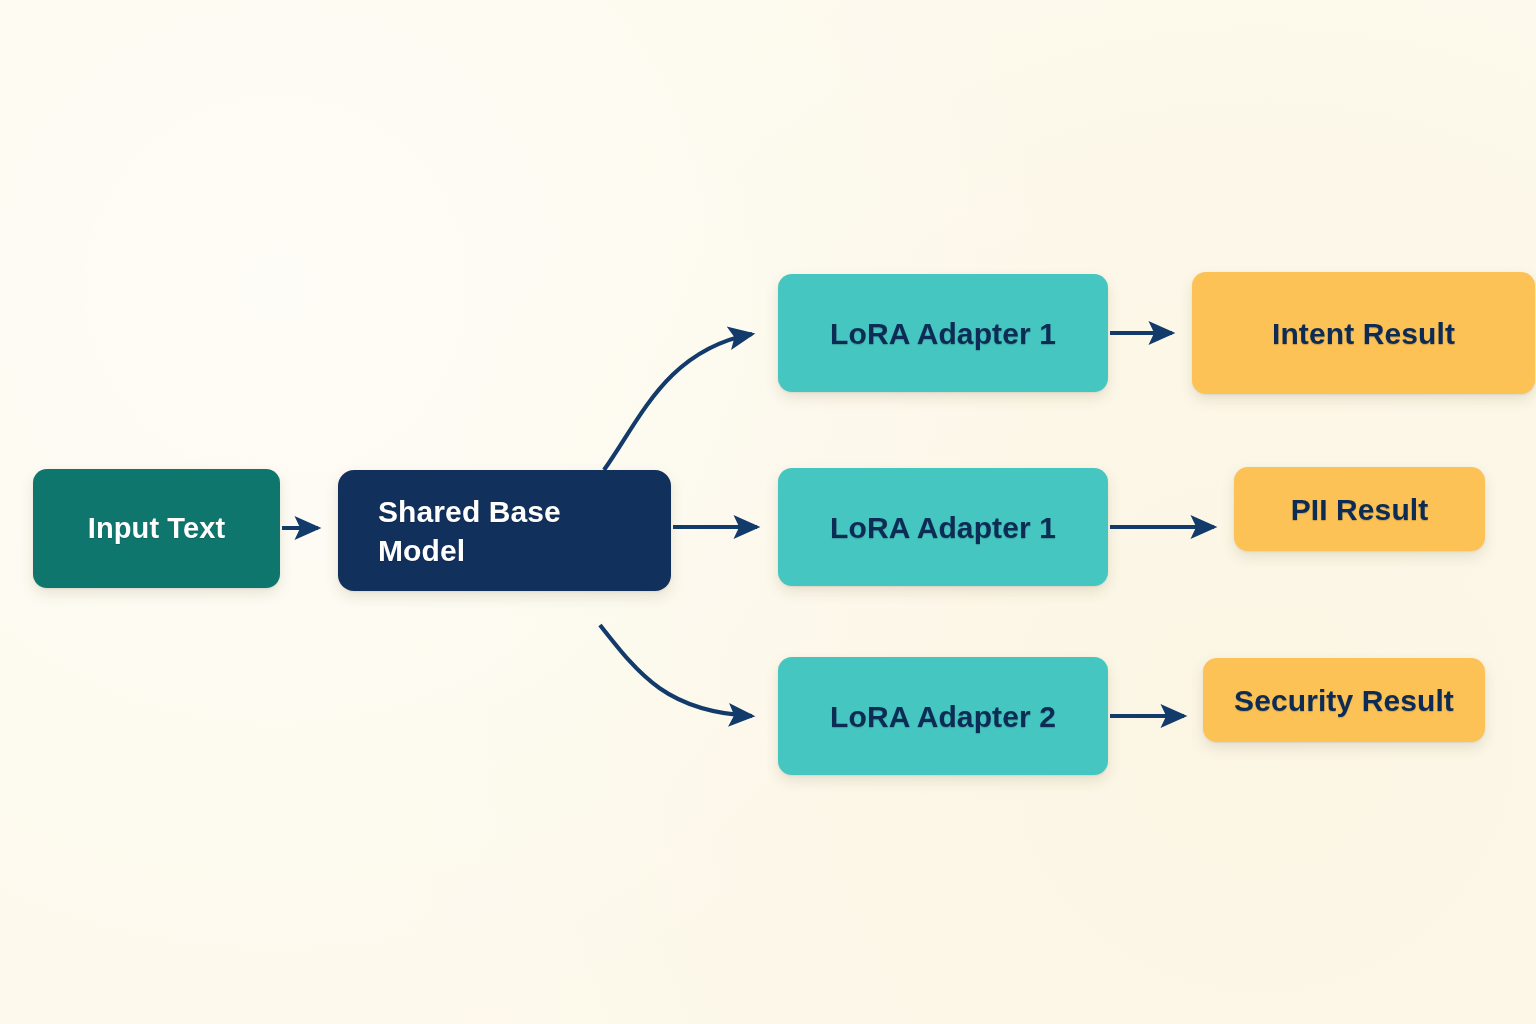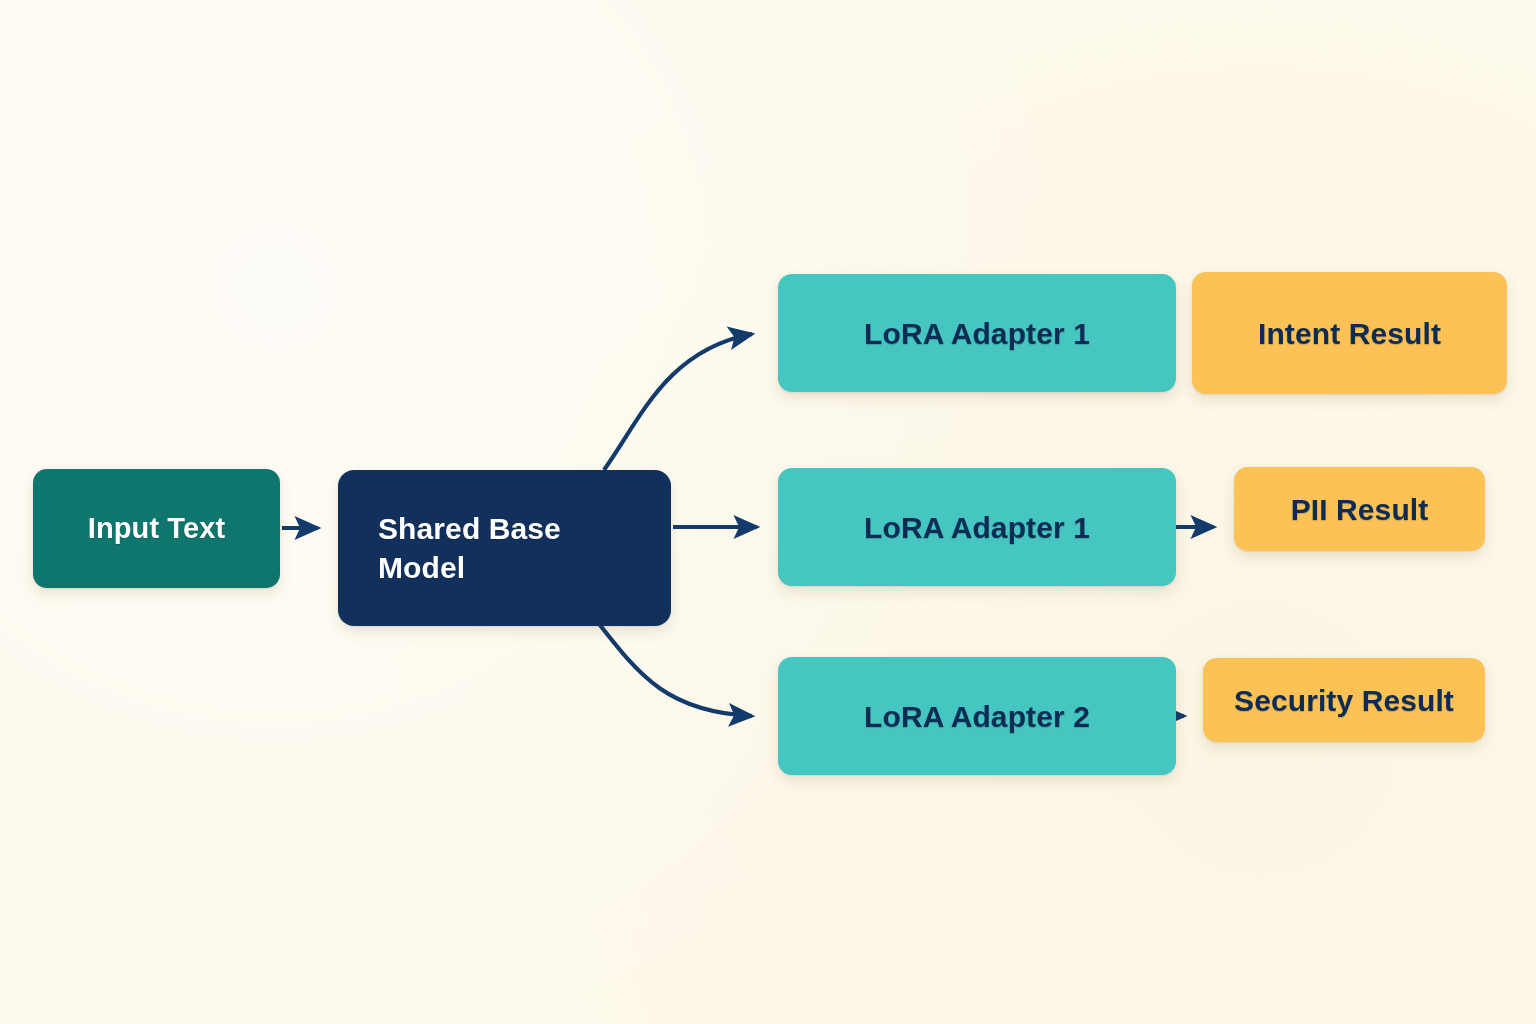--- a/index.html
+++ b/index.html
@@ -48,46 +48,46 @@
   
   #node-input {
     left: 33px;  top: 469px;  width: 247px;  height: 119px;
     background: #0f766e;
     color: #ffffff;
     font-size: 29px;
     font-weight: 600;
     border-radius: 14px;
   }
   #node-base {
-    left: 338px; top: 470px;  width: 333px; height: 156px;
+    left: 338px; top: 470px;  width: 333px; height: 121px;
     background: #12305c;
     color: #ffffff;
     font-size: 30px;
     font-weight: 600;
     border-radius: 16px;
   }
   .node.adapter {
-    left: 778px; width: 398px; height: 118px;
+    left: 778px; width: 330px; height: 118px;
     background: #45c6c0;
     color: #0d2c55;
     font-size: 30px;
     font-weight: 600;
   }
   #node-adapter-1 { top: 274px; }
   #node-adapter-2 { top: 468px; }
   #node-adapter-3 { top: 657px; }
 
   .node.result {
     background: #fcc256;
     color: #0d2c55;
     font-size: 30px;
     font-weight: 600;
     height: 122px;
   }
-  #node-result-1 { left: 1192px; top: 272px; width: 315px; }
+  #node-result-1 { left: 1192px; top: 272px; width: 343px; }
   #node-result-2 { left: 1234px; top: 467px; width: 251px; height: 84px; }
   #node-result-3 { left: 1203px; top: 658px; width: 282px; height: 84px; }
 
   
   #edges {
     position: absolute;
     left: 0; top: 0;
     width: 1536px; height: 1024px;
     pointer-events: none;
   }

